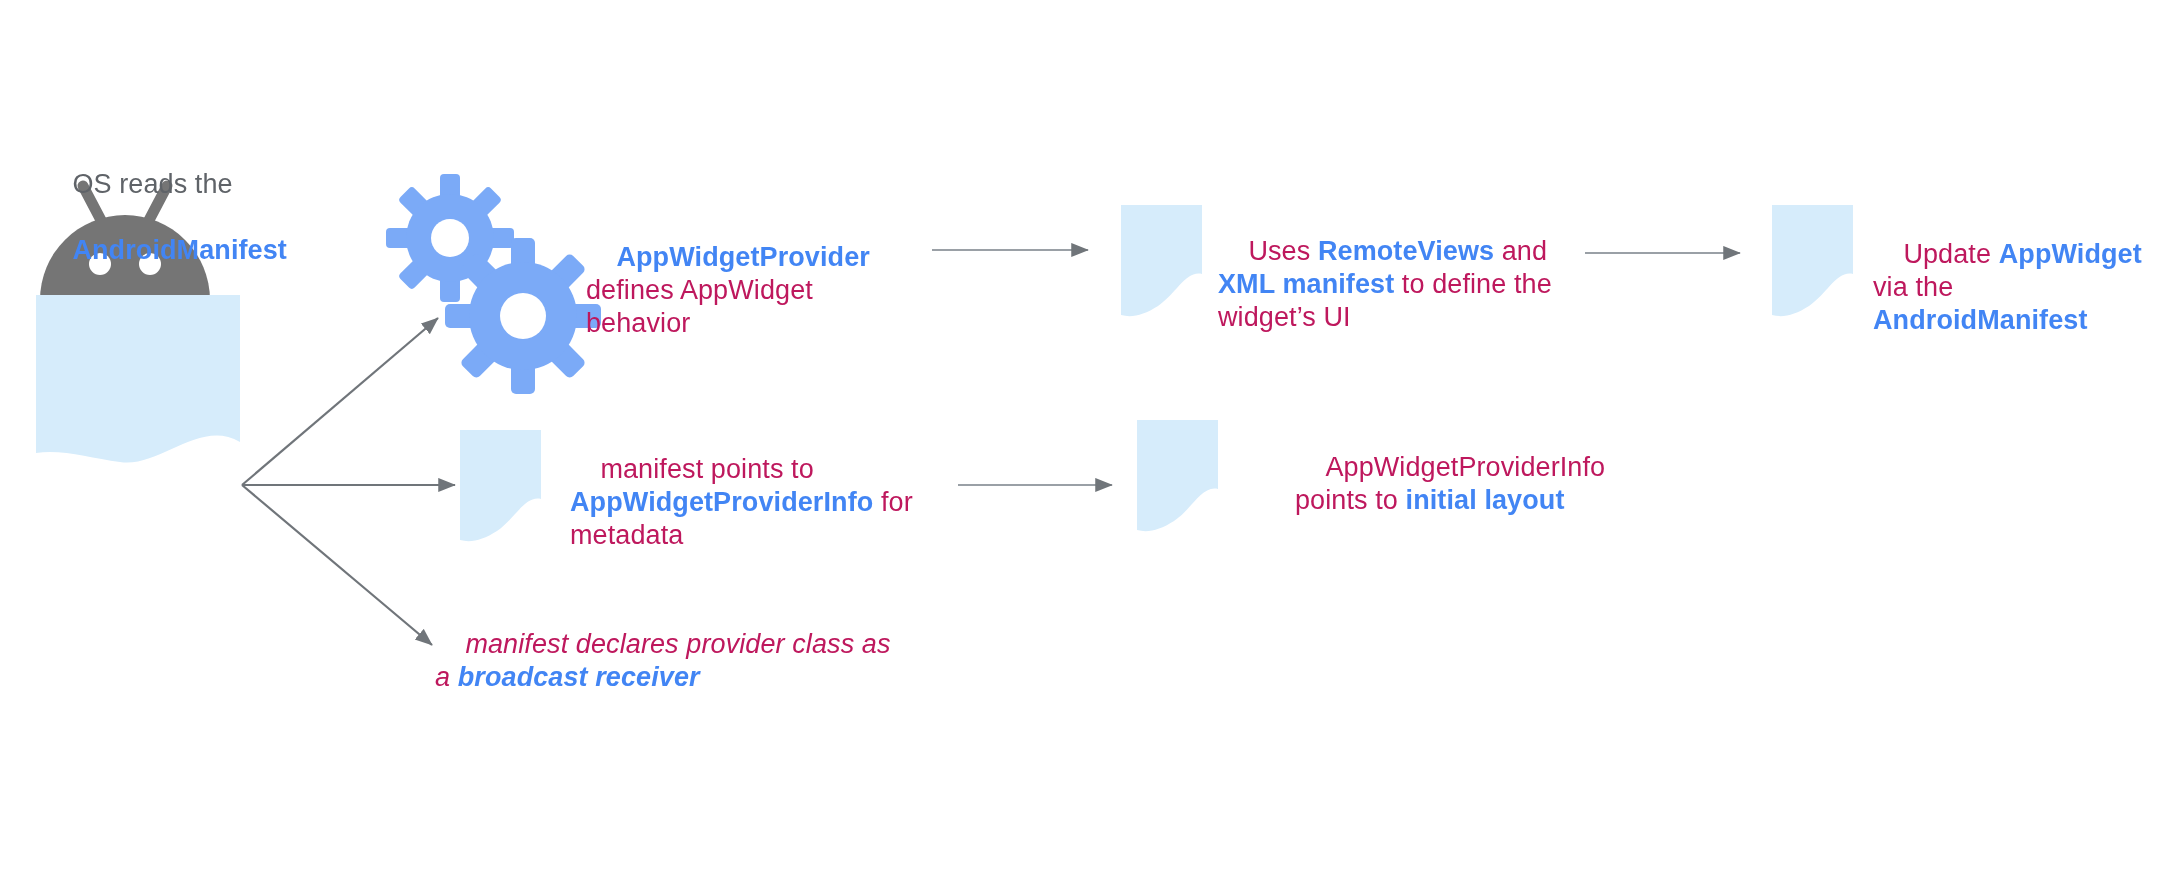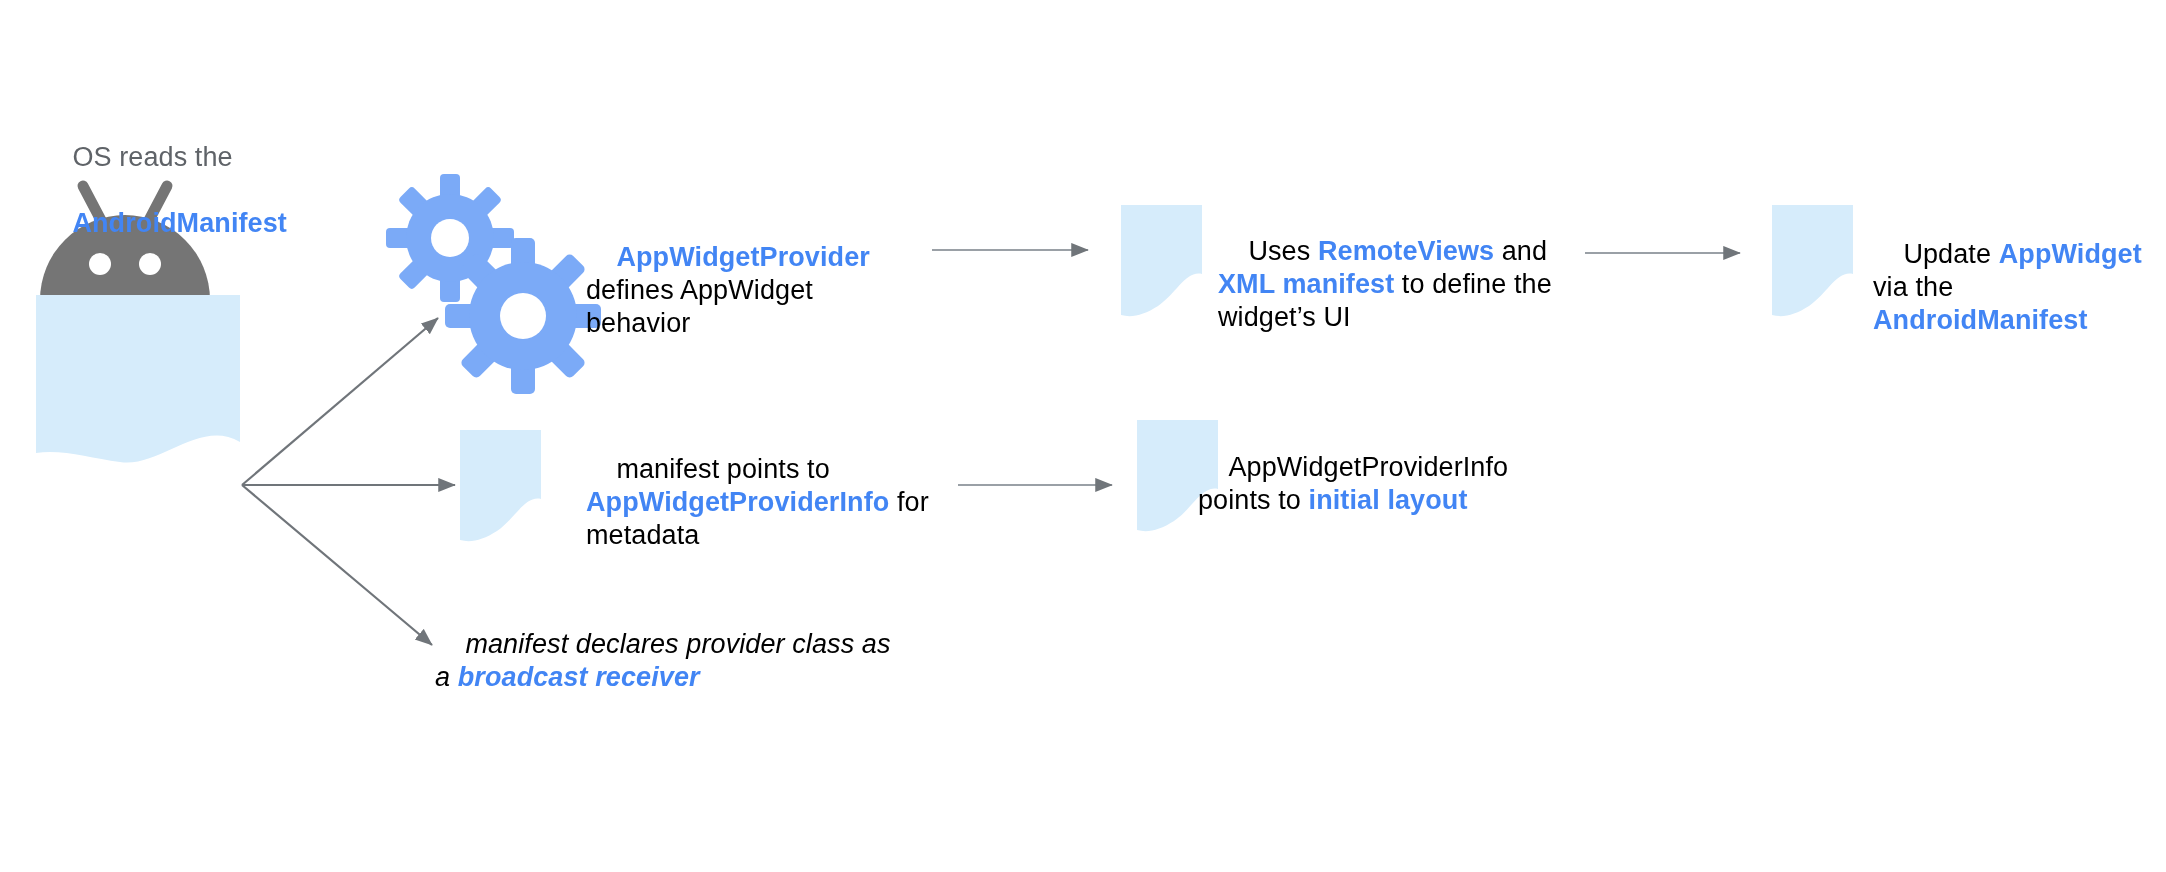--- a/index.html
+++ b/index.html
@@ -28,21 +28,21 @@
     line-height: 33px;
     font-weight: 400;
     letter-spacing: 0.1px;
     white-space: pre-wrap;
   }
   .txt b, .hl {
     color: #4285f4;
     font-weight: 700;
   }
   .txt .plain {
-    color: #000000;
+    color: #be185d;
     font-weight: 400;
   }
 
   
   #art {
     position: absolute;
     left: 0; top: 0;
     width: 2166px;
     height: 872px;
   }
@@ -129,42 +129,42 @@
 
     <line x1="242" y1="485" x2="432" y2="645" stroke="#70757a" stroke-width="2.2" marker-end="url(#ah)"></line>
 
     <line x1="932" y1="250" x2="1088" y2="250" stroke="#9aa0a6" stroke-width="2.2" marker-end="url(#ah)"></line>
 
     <line x1="1585" y1="253" x2="1740" y2="253" stroke="#9aa0a6" stroke-width="2.2" marker-end="url(#ah)"></line>
 
     <line x1="958" y1="485" x2="1112" y2="485" stroke="#9aa0a6" stroke-width="2.2" marker-end="url(#ah)"></line>
   </svg>
 
-  <div class="txt" style="left:42px; top:108px; width:300px;">
+  <div class="txt" style="left:42px; top:135px; width:300px;">
     <span>OS reads the</span><br>
     <span class="hl">AndroidManifest</span>
   </div>
 
   <div class="txt" style="left:586px; top:208px; width:330px;">
     <span class="hl">AppWidgetProvider</span><span class="plain"> defines AppWidget behavior</span>
   </div>
 
   <div class="txt" style="left:1218px; top:202px; width:350px;">
     <span class="plain">Uses </span><span class="hl">RemoteViews</span><span class="plain"> and </span><span class="hl">XML manifest</span><span class="plain"> to define the widget’s UI</span>
   </div>
 
   <div class="txt" style="left:1873px; top:205px; width:300px;">
     <span class="plain">Update </span><span class="hl">AppWidget</span><span class="plain"> via the </span><span class="hl">AndroidManifest</span>
   </div>
 
-  <div class="txt" style="left:586px; top:420px; width:372px;">
+  <div class="txt" style="left:570px; top:420px; width:372px;">
     <span class="plain">manifest points to </span><span class="hl">AppWidgetProviderInfo</span><span class="plain"> for metadata</span>
   </div>
 
-  <div class="txt" style="left:1198px; top:418px; width:320px;">
+  <div class="txt" style="left:1295px; top:418px; width:320px;">
     <span class="plain">AppWidgetProviderInfo points to </span><span class="hl">initial layout</span>
   </div>
 
   <div class="txt" style="left:435px; top:595px; width:470px;font-style:italic;">
     <span class="plain">manifest declares provider class as a </span><span class="hl">broadcast receiver</span>
   </div>
 
 </div>
 
 </body></html>

